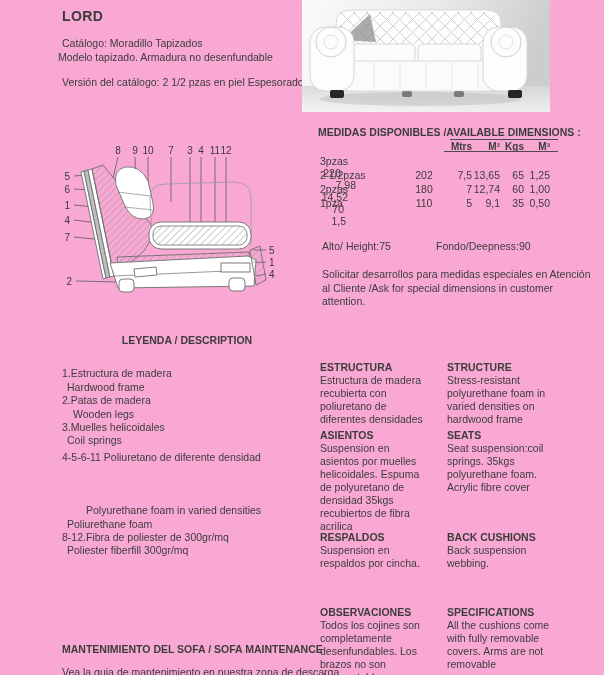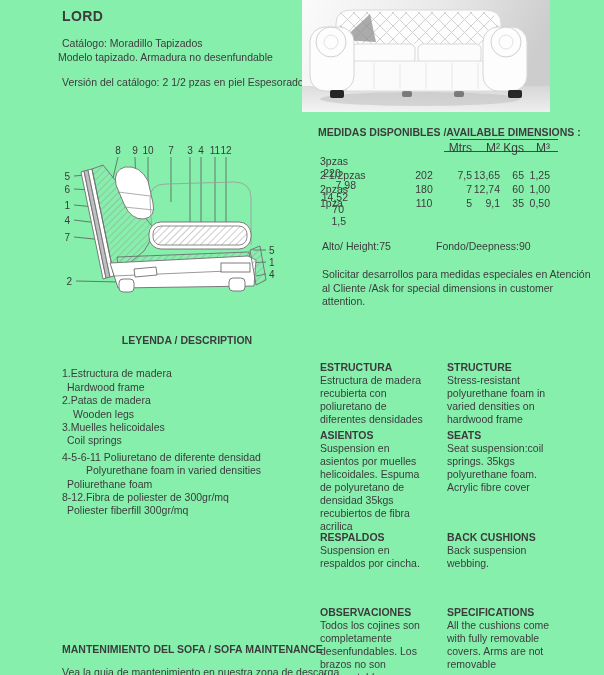--- a/index.html
+++ b/index.html
@@ -1,17 +1,17 @@
 <!DOCTYPE html>
 <html><head>
 <meta charset="utf-8">
 <style>
   html,body{margin:0;padding:0;background:#fff;}
   .page{
-    position:relative;width:604px;height:675px;background:#86efac;overflow:hidden;
+    position:relative;width:604px;height:675px;background:#f9a8d4;overflow:hidden;
     font-family:"Liberation Sans",sans-serif;font-size:10.5px;color:#3c3c3c;
     -webkit-font-smoothing:antialiased;
   }
   .abs{position:absolute;}
   
   .doc-title{left:62px;top:8px;font-size:14px;font-weight:bold;letter-spacing:.4px;}
   .cat1{left:62px;top:37px;}
   .cat2{left:58px;top:51px;}
   .ver{left:62px;top:76px;}
   
@@ -22,34 +22,34 @@
   
   .tbl-title{left:318px;top:126px;font-weight:bold;}
   .trow{left:320px;display:flex;width:232px;}
   .trow span{display:block;}
   .c-name{width:92px;text-align:left;}
   .c-size{width:24px;text-align:center;}
   .c-mtrs{width:36px;text-align:right;}
   .c-m2{width:28px;text-align:right;}
   .c-kgs{width:24px;text-align:right;}
   .c-m3{width:26px;text-align:right;}
-  .thead{top:141px;font-size:12px;}
+  .thead{top:141px;font-size:10px;font-weight:bold;}
   .rule{height:1px;background:#4a4a4a;}
   .rule1{left:450px;top:139px;width:108px;}
   .rule2{left:444px;top:151px;width:114px;}
   .r0{top:155px;flex-direction:column;} .r1{top:169px;} .r2{top:183px;} .r3{top:197px;}
   .hd1{left:322px;top:240px;}
   .hd2{left:406px;top:240px;padding-left:30px;}
   .note{left:322px;top:268px;width:276px;line-height:13.5px;}
   
   .legend{left:62px;top:334px;width:250px;line-height:13.4px;}
   .lg-title{font-weight:bold;margin-bottom:20px;text-align:center;}
   .en{padding-left:5px;}
   .en-i2{padding-left:11px;}
-  .en-i4{padding-left:24px;}
+  .en-i4{padding-left:24px;margin-top:40px;}
   .lg-gap{margin-top:3px;}
   
   .col{width:108px;line-height:13px;}
   .col-es{left:320px;}
   .col-en{left:447px;}
   .sec-h{font-weight:bold;}
   .s1{top:361px;} .s2{top:429px;} .s3{top:531px;} .s4{top:606px;}
   
   .maint-title{left:62px;top:643px;font-weight:bold;}
   .maint-body{left:62px;top:666px;}

